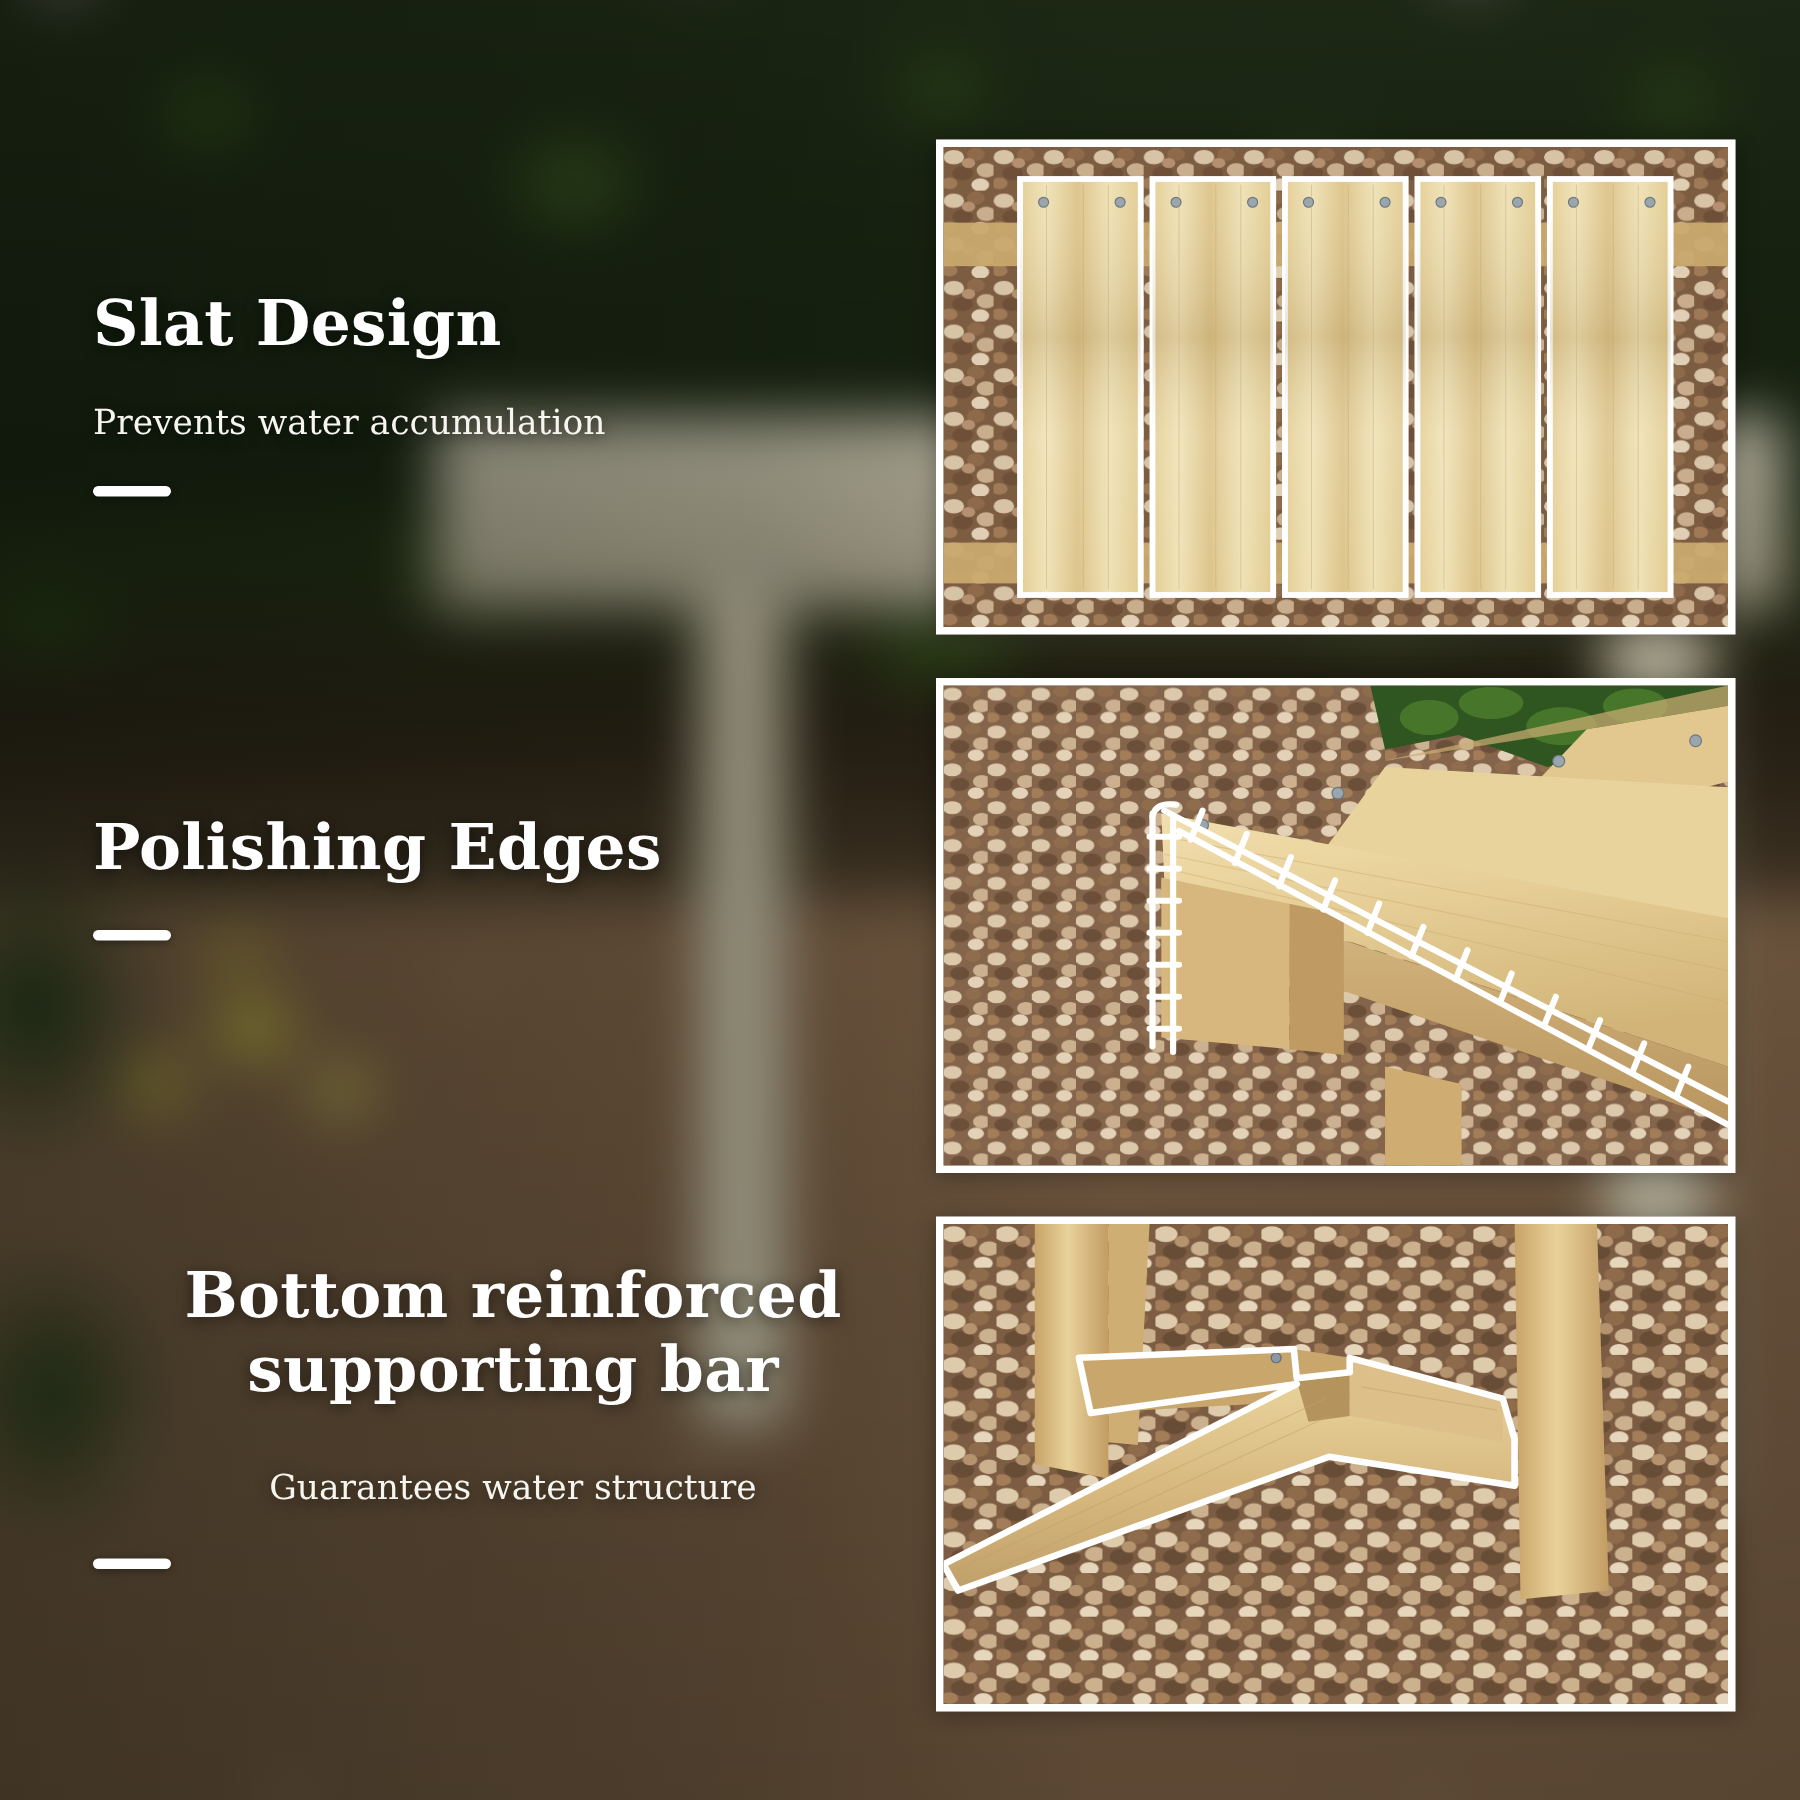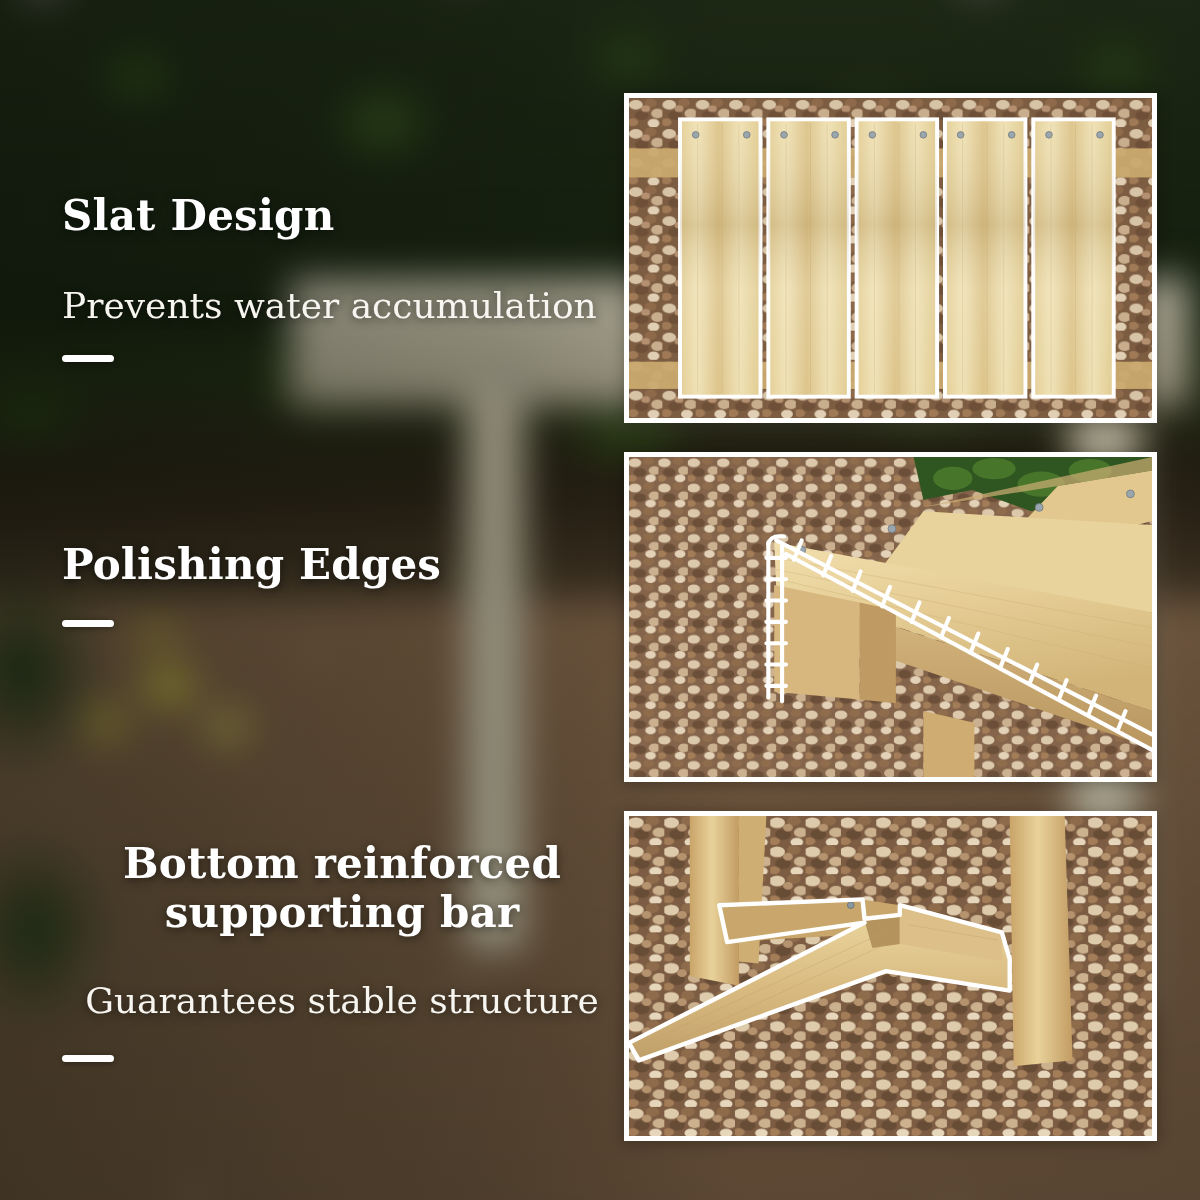--- a/index.html
+++ b/index.html
@@ -82,27 +82,27 @@
   .bg-leaf-b { position:absolute; left:-20px; top:840px; width:210px; height:260px;
     background:radial-gradient(110px 140px at 45% 50%, rgba(28,58,22,.9), transparent 70%); }
 
   
   .feature { position:absolute; left:62px; width:560px; }
   .feature h2 {
     font-size:42px; font-weight:700; color:#ffffff; line-height:1.16;
     letter-spacing:0.2px; text-shadow:0 2px 10px rgba(0,0,0,.55);
   }
   .feature p {
-    font-size:36px; font-weight:400; color:#f7f5f0; line-height:1.2;
+    font-size:23px; font-weight:400; color:#f7f5f0; line-height:1.2;
     text-shadow:0 2px 10px rgba(0,0,0,.55);
   }
   .accent-dash { width:52px; height:7px; border-radius:4px; background:#ffffff;
     box-shadow:0 1px 6px rgba(0,0,0,.4); }
   #feature-1 { top:192px; }
-  #feature-1 h2 { margin-bottom:43px; }
+  #feature-1 h2 { margin-bottom:28px; }
   #feature-1 .accent-dash { margin-top:28px; }
   #feature-2 { top:541px; }
   #feature-2 h2 { margin-bottom:26px; }
   #feature-2 .accent-dash { margin-top:30px; }
   #feature-3 { top:840px;text-align:center; }
   #feature-3 h2 { margin-bottom:42px; }
   #feature-3 .accent-dash { margin-top:32px; }
 
   
   .panel { position:absolute; left:624px; width:533px; border:5px solid #ffffff;
@@ -139,21 +139,21 @@
     <div class="accent-dash"></div>
   </div>
 
   <div class="feature" id="feature-2">
     <h2>Polishing Edges</h2>
     <div class="accent-dash"></div>
   </div>
 
   <div class="feature" id="feature-3">
     <h2>Bottom reinforced supporting bar</h2>
-    <p>Guarantees stable structure</p>
+    <p>Guarantees water structure</p>
     <div class="accent-dash"></div>
   </div>
 
   <div class="panel" id="panel-slats">
     <svg viewBox="0 0 533 330" preserveAspectRatio="none">
       <defs>
         <linearGradient id="woodA" x1="0" y1="0" x2="1" y2="0">
           <stop offset="0%" stop-color="#e3cd93"></stop>
             <stop offset="22%" stop-color="#f0e2b6"></stop>
           <stop offset="48%" stop-color="#dcc388"></stop>

